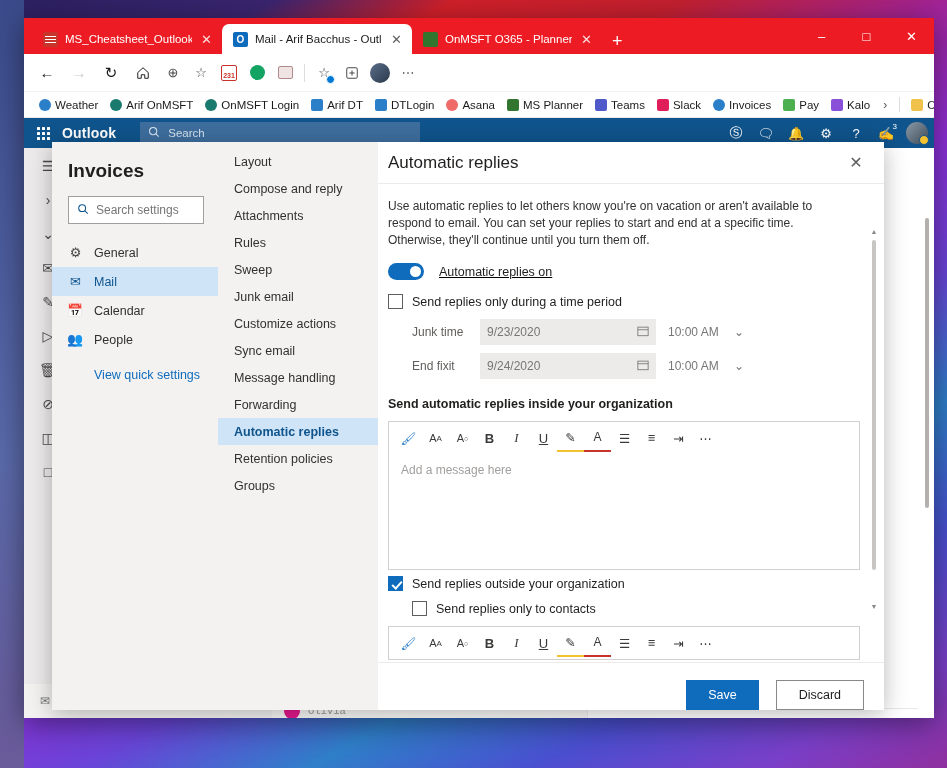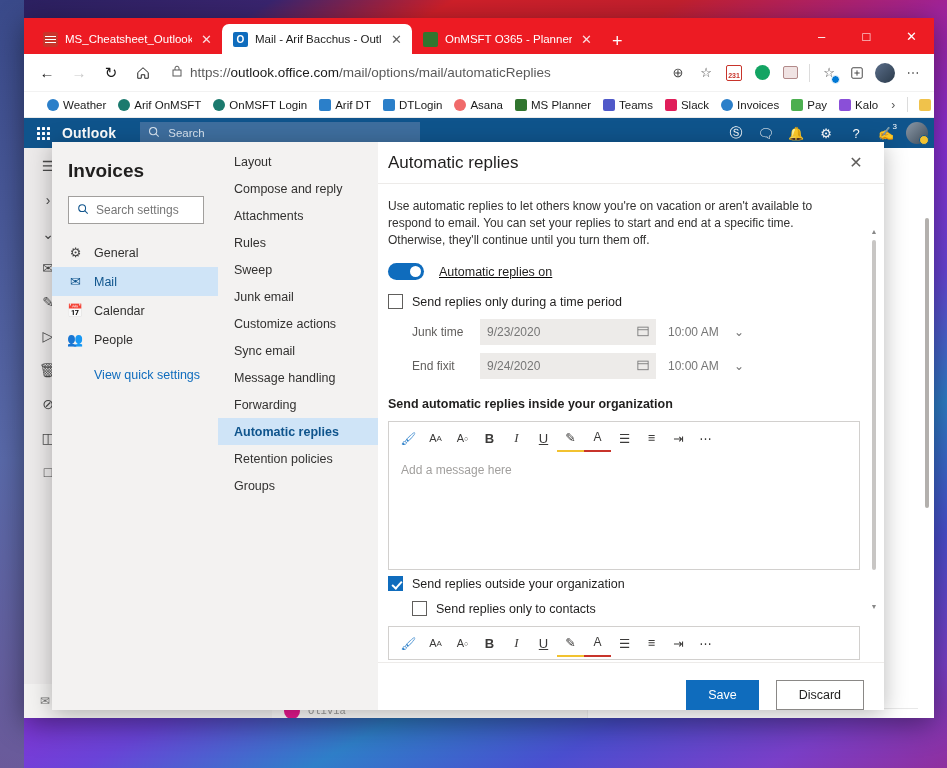--- a/index.html
+++ b/index.html
@@ -77,21 +77,21 @@
   .ext-cal { width:16px;height:16px;background:#fff;border:1.5px solid #c8342b;border-radius:2px;font-size:7px;color:#c8342b;display:flex;align-items:flex-end;justify-content:center;font-weight:bold;line-height:1;padding-bottom:1px;}
   .ext-green { width:15px;height:15px;border-radius:50%;background:#13a463; }
   .ext-pic { width:15px;height:13px;border:1.5px solid #b28a8a;border-radius:2px;background:#f0e3e3; }
   .tb-sep { width:1px;height:18px;background:#dcdcdc;margin:0 4px; }
   .fav-badge { position:absolute; right:2px; bottom:2px; width:9px;height:9px;border-radius:50%;background:#0078d4;border:1px solid #fff;}
   .avatar-sm { width:20px;height:20px;border-radius:50%;background:linear-gradient(135deg,#5b6e8a,#2a3a4a);}
 
   
   .bookmarks {
     height: 26px; background:#fff; display:flex; align-items:center;
-    padding: 0 18px; gap: 2px; font-size: 11.5px; color:#1b1b1b;
+    padding: 0 10px; gap: 2px; font-size: 11.5px; color:#1b1b1b;
     border-bottom: 1px solid #eaeaea; position: relative;
   }
   .bm { display:flex;align-items:center;gap:4px;padding:2px 5px;white-space:nowrap; }
   .bm-ico { width:12px;height:12px;border-radius:2px;flex:0 0 12px; }
   .bm-overflow { margin-left: auto; display:flex; align-items:center; gap:6px; }
   .bm-chevron { color:#555; font-size: 12px; padding: 0 6px;}
   .bm-divider { width:1px;height:15px;background:#dcdcdc; }
 
   
   .owa { position: relative; height: 600px; background:#faf9f8; overflow: hidden;}
@@ -251,29 +251,20 @@
   </div>
 
   <div class="addressbar">
     <div class="nav-icon">←</div>
     <div class="nav-icon disabled">→</div>
     <div class="nav-icon">↻</div>
     <div class="nav-icon">
       <svg width="14" height="14" viewBox="0 0 16 16">
           <path d="M8 2 L14 7.5 V14 H10 V10 H6 V14 H2 V7.5 Z" fill="none" stroke="#1b1b1b" stroke-width="1.1"></path>
         </svg>
-    </div>
-    <div class="url-field">
-      <span class="lock">
-        <svg width="10" height="12" viewBox="0 0 10 12">
-            <rect x="1" y="5" width="8" height="6" fill="none" stroke="#5a5a5a" stroke-width="1"></rect>
-            <path d="M3 5 V3.2 a2 2 0 0 1 4 0 V5" fill="none" stroke="#5a5a5a" stroke-width="1"></path>
-          </svg>
-      </span>
-      <span><span>https://</span><span class="url-strong">outlook.office.com</span><span>/mail/options/mail/automaticReplies</span></span>
     </div>
     <div class="tb-icon">⊕</div>
     <div class="tb-icon">☆</div>
     <div class="tb-icon">
       <span class="ext-cal">231</span>
     </div>
     <div class="tb-icon">
         <span class="ext-green"></span>
       </div>
     <div class="tb-icon">

